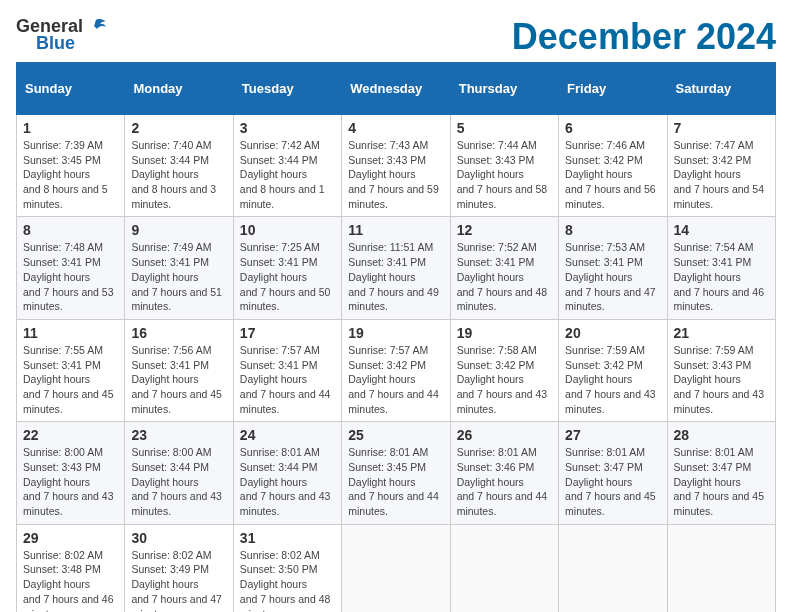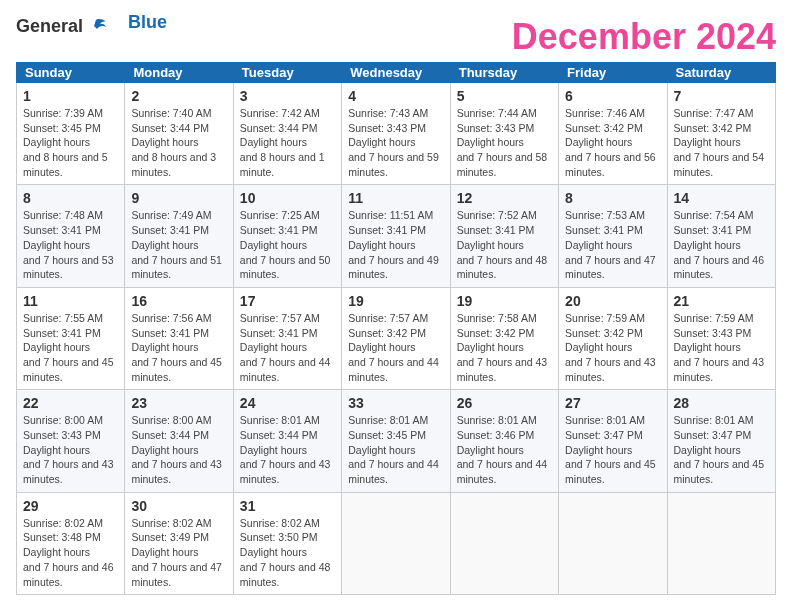--- a/index.html
+++ b/index.html
@@ -20,36 +20,36 @@
       display: flex;
       align-items: center;
       gap: 2px;
     }
     .title-block {
       text-align: right;
     }
     .month-title {
       font-size: 36px;
       font-weight: bold;
-      color: #ec4899;
+      color: #0369a1;
     }
     .location-title {
       font-size: 16px;
       color: #555;
     }
     .calendar {
       width: 100%;
       border-collapse: collapse;
       font-size: 11px;
     }
     .calendar th {
       background: #1a6ab0;
       color: #fff;
       text-align: left;
-      padding: 2px 8px;
+      padding: 18px 8px;
       font-size: 13px;
       font-weight: bold;
       border: 1px solid #1a6ab0;
     }
     .calendar td {
       border: 1px solid #ccc;
       vertical-align: top;
       padding: 5px 6px;
       width: 108px;
       min-height: 80px;
@@ -72,21 +72,21 @@
     }
     .empty-cell {
       background: #f9f9f9 !important;
     }
   </style>
 </head>
 <body>
 
 <div class="header">
   <div class="logo">
-    <div style="display:flex; flex-direction:row; align-items:flex-start;">
+    <div style="display:flex; flex-direction:column; align-items:flex-start;">
       <div style="display:flex; align-items:center; gap:2px;">
         <span style="font-size:18px; font-weight:bold; color:#333;">General</span>
         <svg width="22" height="18" viewBox="0 0 22 18" style="margin-left:1px;">
           <path d="M10 2 C12 0, 18 1, 20 4 C18 3, 15 4, 14 6 C16 5, 19 6, 20 9 C17 7, 13 8, 11 11 L8 8 C9 6, 9 4, 10 2Z" fill="#1a6ab0"></path>
         </svg>
       </div>
       <span style="font-size:18px; font-weight:bold; color:#1a6ab0; margin-top:-4px; margin-left:20px;">Blue</span>
     </div>
   </div>
   <div class="title-block">
@@ -324,21 +324,21 @@
         <td>
           <span class="day-number">24</span>
           <div class="day-info">
             <span>Sunrise: 8:01 AM</span><br>
             <span>Sunset: 3:44 PM</span><br>
             <span>Daylight hours</span><br>
             <span>and 7 hours and 43 minutes.</span>
           </div>
         </td>
         <td>
-          <span class="day-number">33</span>
+          <span class="day-number">25</span>
           <div class="day-info">
             <span>Sunrise: 8:01 AM</span><br>
             <span>Sunset: 3:45 PM</span><br>
             <span>Daylight hours</span><br>
             <span>and 7 hours and 44 minutes.</span>
           </div>
         </td>
         <td>
           <span class="day-number">26</span>
           <div class="day-info">

